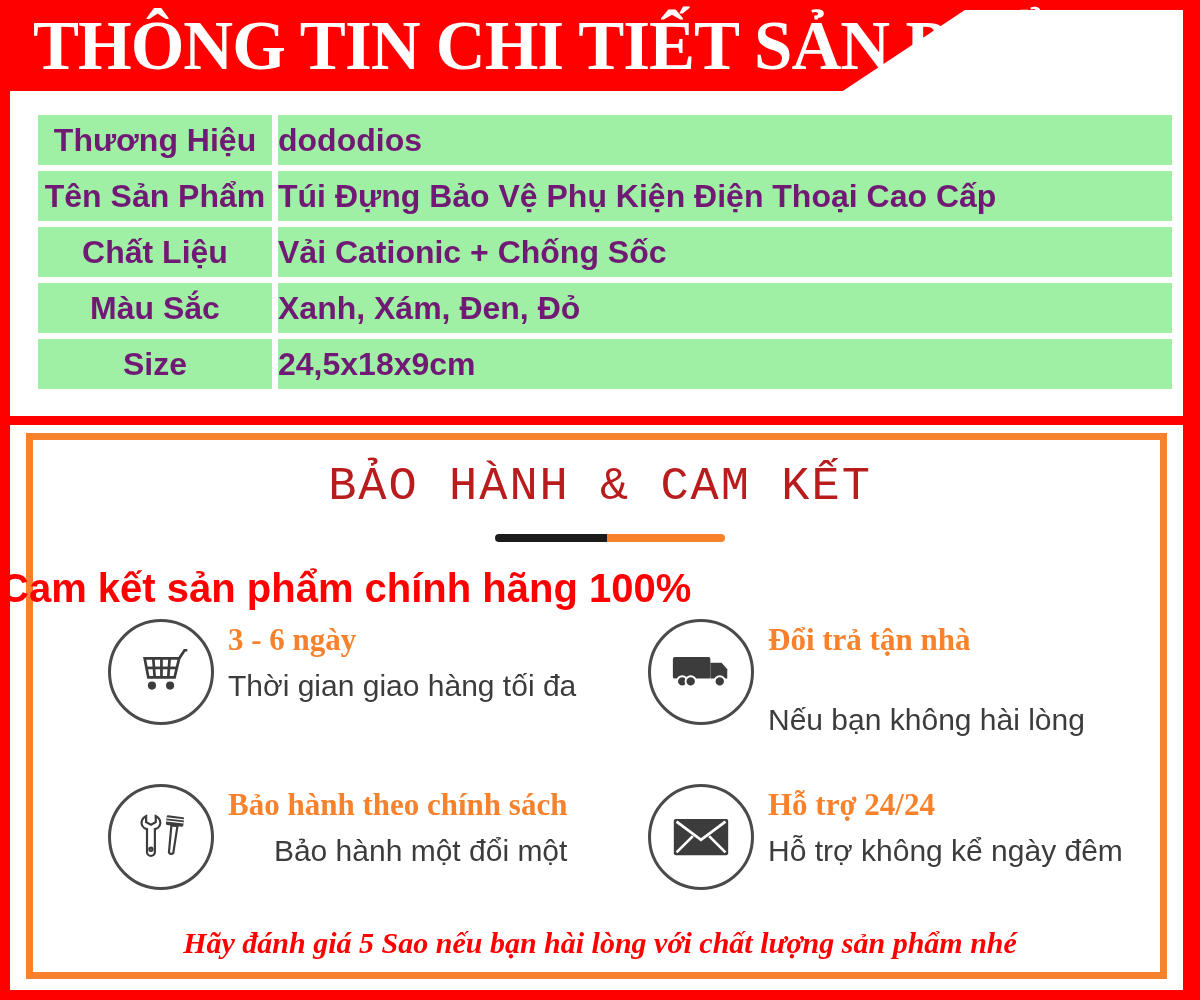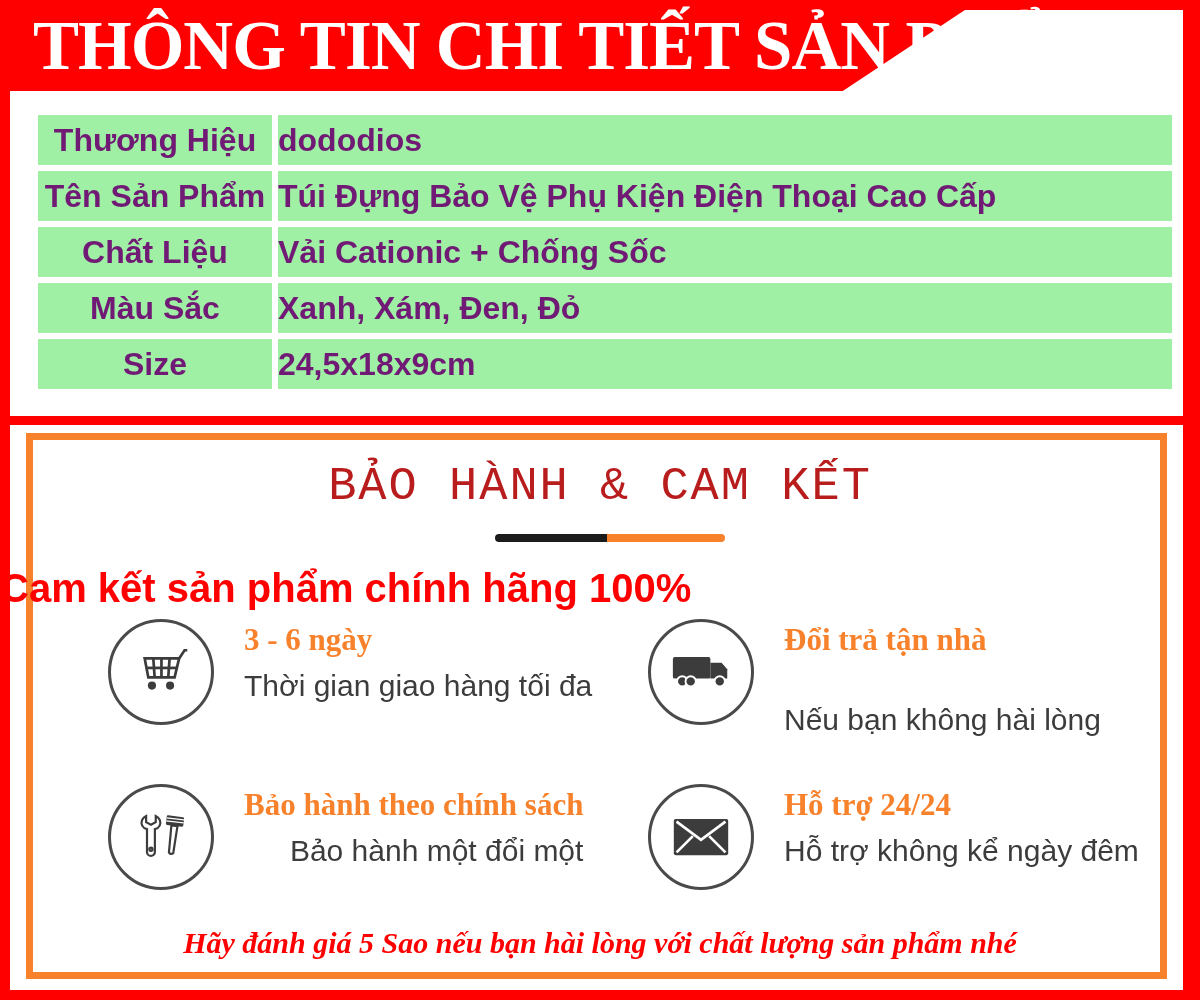--- a/index.html
+++ b/index.html
@@ -57,21 +57,21 @@
     position:absolute;left:0;top:556px;width:1200px;
     font-family:Liberation Sans, sans-serif;font-weight:bold;font-size:40px;
     color:#ff0000;white-space:nowrap;margin-top:10px;
   }
 
   
   .feat-circle{
     position:absolute;width:100px;height:100px;border:3px solid #4a4a4a;
     border-radius:50%;background:#fff;display:flex;align-items:center;justify-content:center;
   }
-  .feat-text{position:absolute;display:flex;flex-direction:column;margin-left:16px;}
+  .feat-text{position:absolute;display:flex;flex-direction:column;}
   .feat-title{
     font-family:"Liberation Serif",serif;font-weight:bold;font-size:31px;
     color:#f8812c;line-height:34px;white-space:nowrap;
   }
   .feat-desc{
     margin-top:12px;font-size:30px;color:#3c3c3c;line-height:34px;white-space:nowrap;text-align:right;
   }
   .c1{left:108px;top:619px;} .c2{left:648px;top:619px;}
   .c3{left:108px;top:784px;} .c4{left:648px;top:784px;}
   .t1{left:228px;top:623px;} .t2{left:768px;top:623px;gap:34px;}

